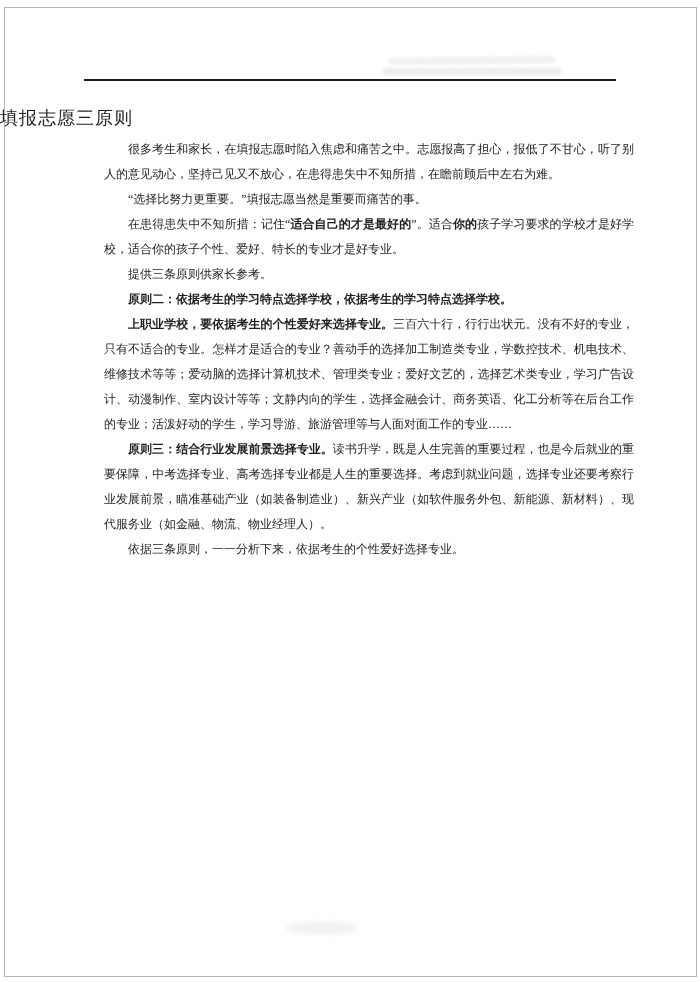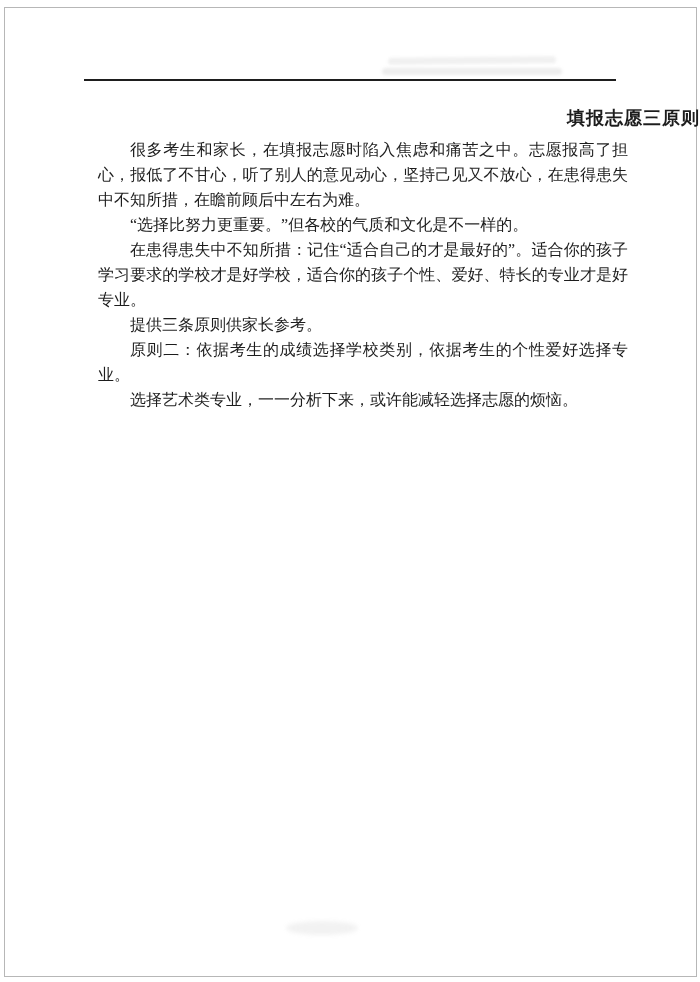--- a/index.html
+++ b/index.html
@@ -35,51 +35,53 @@
   .smudge-top-b{
     left:382px;top:68px;width:180px;height:7px;border-radius:4px;
     background:rgba(110,110,110,0.12);filter:blur(1.6px);
   }
   .smudge-bottom{
     left:286px;top:921px;width:72px;height:14px;border-radius:50%;
     background:rgba(130,130,130,0.10);filter:blur(2px);
   }
   .doc-title{
     position:absolute;top:106px;left:0;width:100%;
-    text-align:right;
-    font-size:18px;line-height:24px;font-weight:700;
+    text-align:left;
+    font-size:18px;line-height:24px;font-weight:400;
     letter-spacing:1px;
     margin:0;
   }
   .doc-body{
-    position:absolute;top:137px;left:98px;width:530px;
-    font-size:16px;line-height:25px;
+    position:absolute;top:137px;left:104px;width:530px;
+    font-size:12px;line-height:25px;
     text-align:justify;text-justify:inter-ideograph;
   }
   .doc-body p{
     margin:0;padding:0;text-indent:2em;
   }
   .run{font-weight:400;}
-  .run.b{font-weight:400;}
+  .run.b{font-weight:700;}
 </style>
 </head>
 <body>
 
 <div class="page">
   <div class="page-border"></div>
 
   <div class="smudge smudge-top-a"></div>
   <div class="smudge smudge-top-b"></div>
   <div class="smudge smudge-bottom"></div>
 
   <div class="top-rule"></div>
 
   <h1 class="doc-title">填报志愿三原则</h1>
 
   <div class="doc-body">
       <p><span class="run">很多考生和家长，在填报志愿时陷入焦虑和痛苦之中。志愿报高了担心，报低了不甘心，听了别人的意见动心，坚持己见又不放心，在患得患失中不知所措，在瞻前顾后中左右为难。</span></p>
-      <p><span class="run">“选择比努力更重要。”但各校的气质和文化是不一样的。</span></p>
+      <p><span class="run">“选择比努力更重要。”填报志愿当然是重要而痛苦的事。</span></p>
       <p><span class="run">在患得患失中不知所措：记住“</span><span class="run b">适合自己的才是最好的</span><span class="run">”。适合</span><span class="run b">你的</span><span class="run">孩子学习要求的学校才是好学校，适合你的孩子个性、爱好、特长的专业才是好专业。</span></p>
       <p><span class="run">提供三条原则供家长参考。</span></p>
-      <p><span class="run b">原则二：依据考生的成绩选择学校类别，依据考生的个性爱好选择专业。</span></p>
-      <p><span class="run">选择艺术类专业，一一分析下来，或许能减轻选择志愿的烦恼。</span></p>
+      <p><span class="run b">原则二：依据考生的学习特点选择学校，依据考生的学习特点选择学校。</span></p>
+      <p><span class="run b">上职业学校，要依据考生的个性爱好来选择专业。</span><span class="run">三百六十行，行行出状元。没有不好的专业，只有不适合的专业。怎样才是适合的专业？善动手的选择加工制造类专业，学数控技术、机电技术、维修技术等等；爱动脑的选择计算机技术、管理类专业；爱好文艺的，选择艺术类专业，学习广告设计、动漫制作、室内设计等等；文静内向的学生，选择金融会计、商务英语、化工分析等在后台工作的专业；活泼好动的学生，学习导游、旅游管理等与人面对面工作的专业……</span></p>
+      <p><span class="run b">原则三：结合行业发展前景选择专业。</span><span class="run">读书升学，既是人生完善的重要过程，也是今后就业的重要保障，中考选择专业、高考选择专业都是人生的重要选择。考虑到就业问题，选择专业还要考察行业发展前景，瞄准基础产业（如装备制造业）、新兴产业（如软件服务外包、新能源、新材料）、现代服务业（如金融、物流、物业经理人）。</span></p>
+      <p><span class="run">依据三条原则，一一分析下来，依据考生的个性爱好选择专业。</span></p>
     </div>
 </div>
 
 </body></html>

